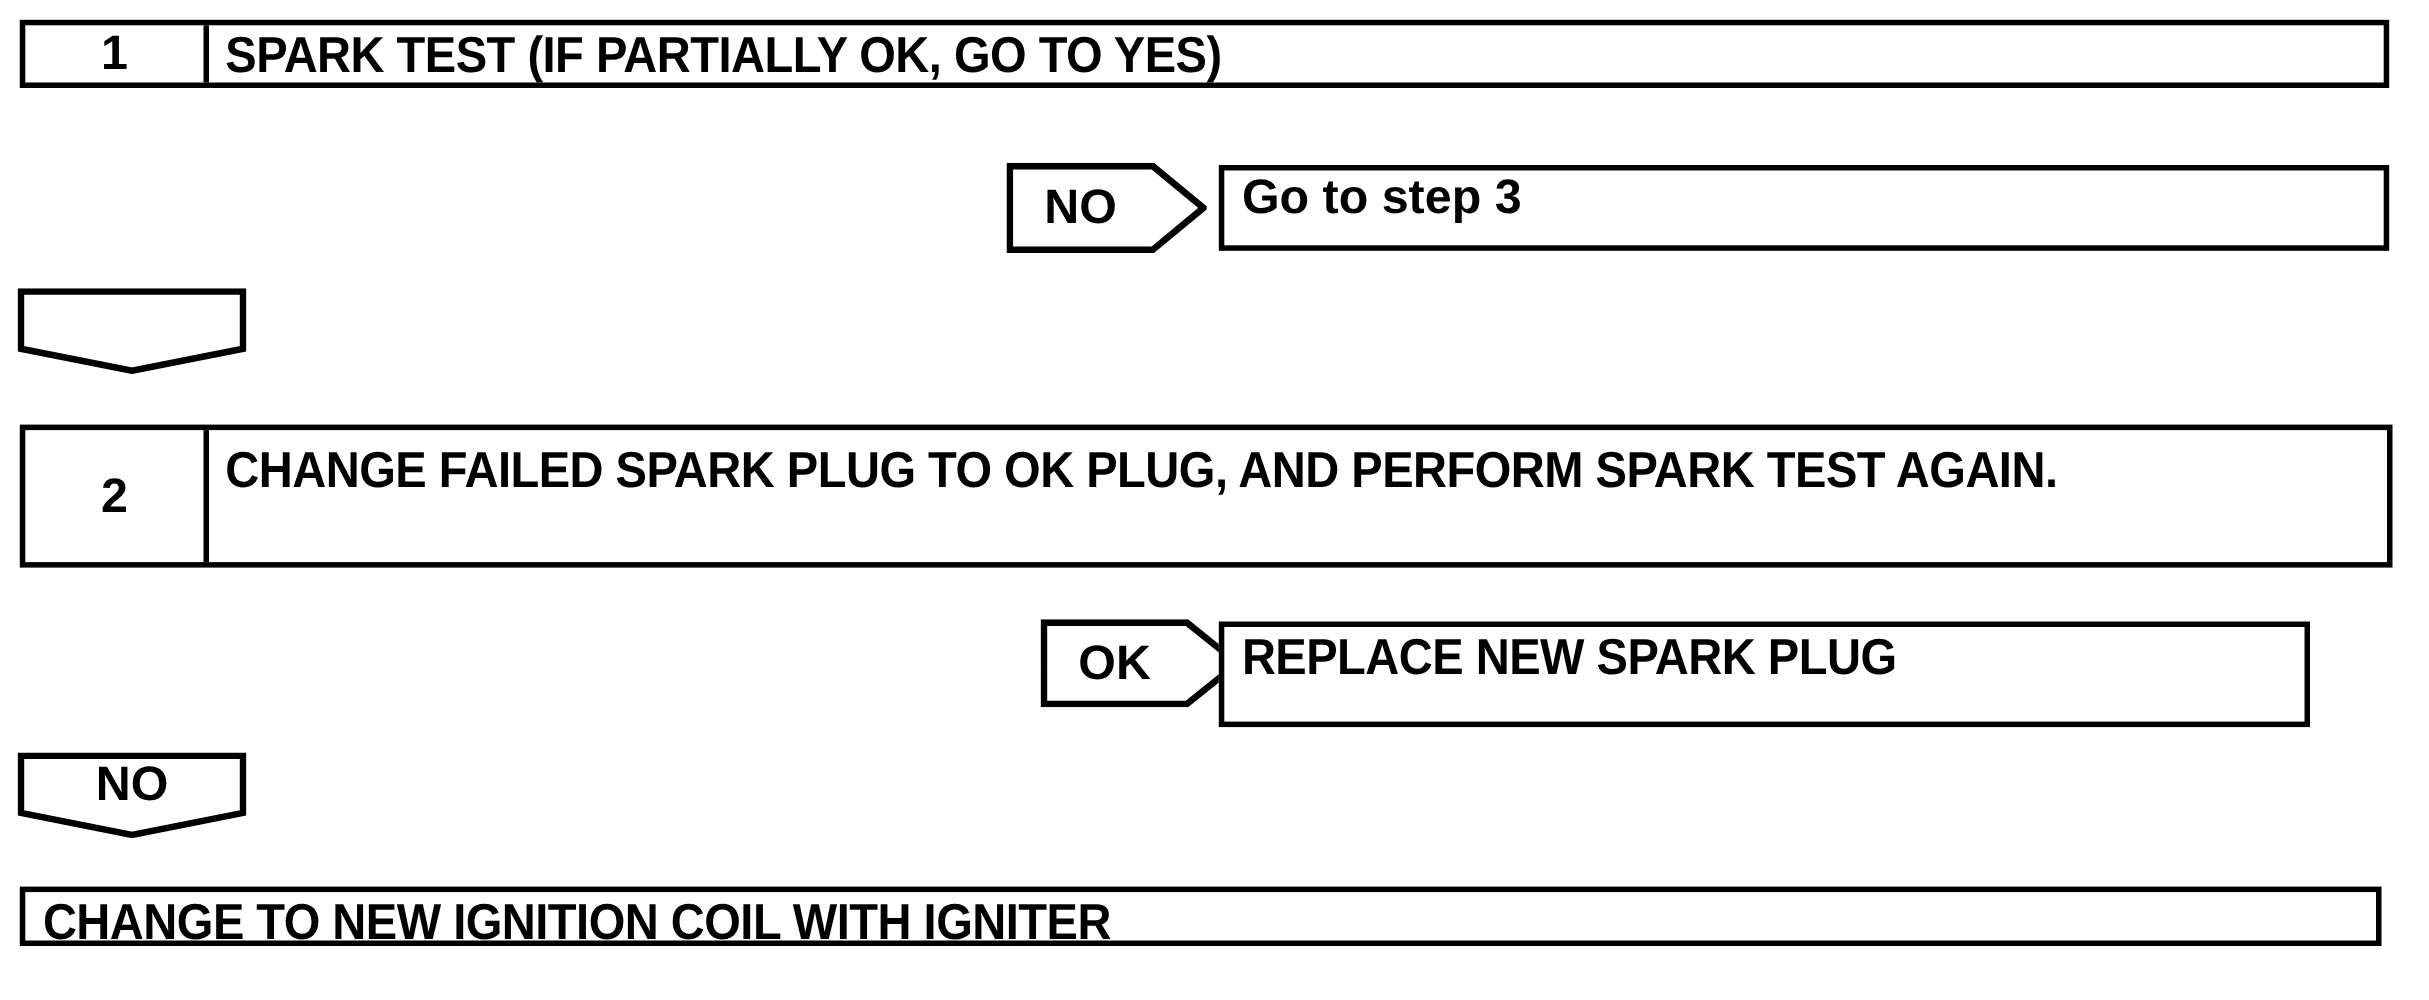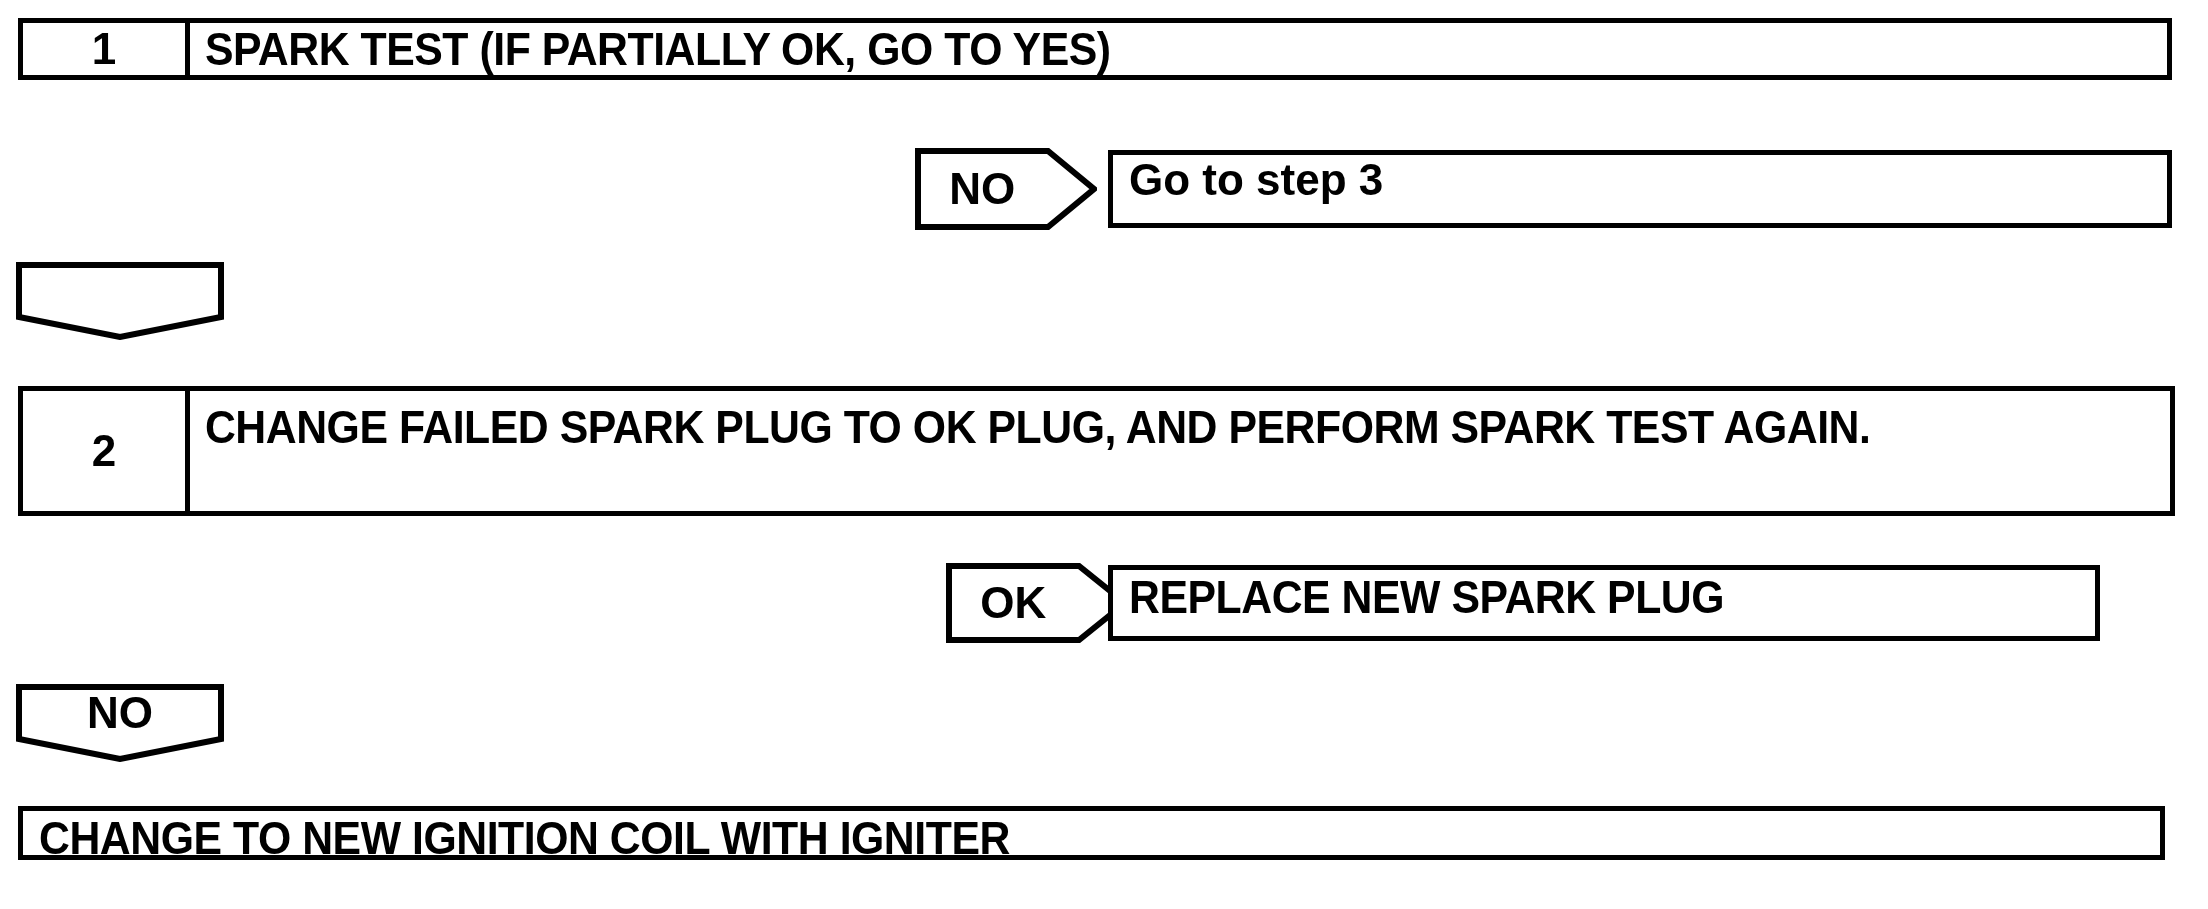--- a/index.html
+++ b/index.html
@@ -176,21 +176,21 @@
     <div class="step-text two-line">CHANGE FAILED SPARK PLUG TO OK PLUG, AND PERFORM SPARK TEST AGAIN.</div>
   </div>
 
   <div class="arrow-right" style="left:915px; top:563px; width:182px; height:80px;margin-left:31px;">
     <svg viewBox="0 0 182 80" preserveAspectRatio="none">
       <polygon points="3,3 133,3 179,40 133,77 3,77" fill="#ffffff" stroke="#000000" stroke-width="6" stroke-linejoin="miter"></polygon>
     </svg>
     <div class="arrow-label">OK</div>
   </div>
 
-  <div class="plain-box" style="left:1108px; top:565px; width:992px; height:76px;">
+  <div class="plain-box" style="left:1108px; top:565px; width:992px; height:96px;">
     <span class="label-inner">REPLACE NEW SPARK PLUG</span>
   </div>
 
   <div class="arrow-down" style="left:16px; top:684px; width:208px; height:78px;">
     <svg viewBox="0 0 208 78" preserveAspectRatio="none">
       <polygon points="3,3 205,3 205,55 104,75 3,55" fill="#ffffff" stroke="#000000" stroke-width="6" stroke-linejoin="miter"></polygon>
     </svg>
     <div class="arrow-label">NO</div>
   </div>
 

